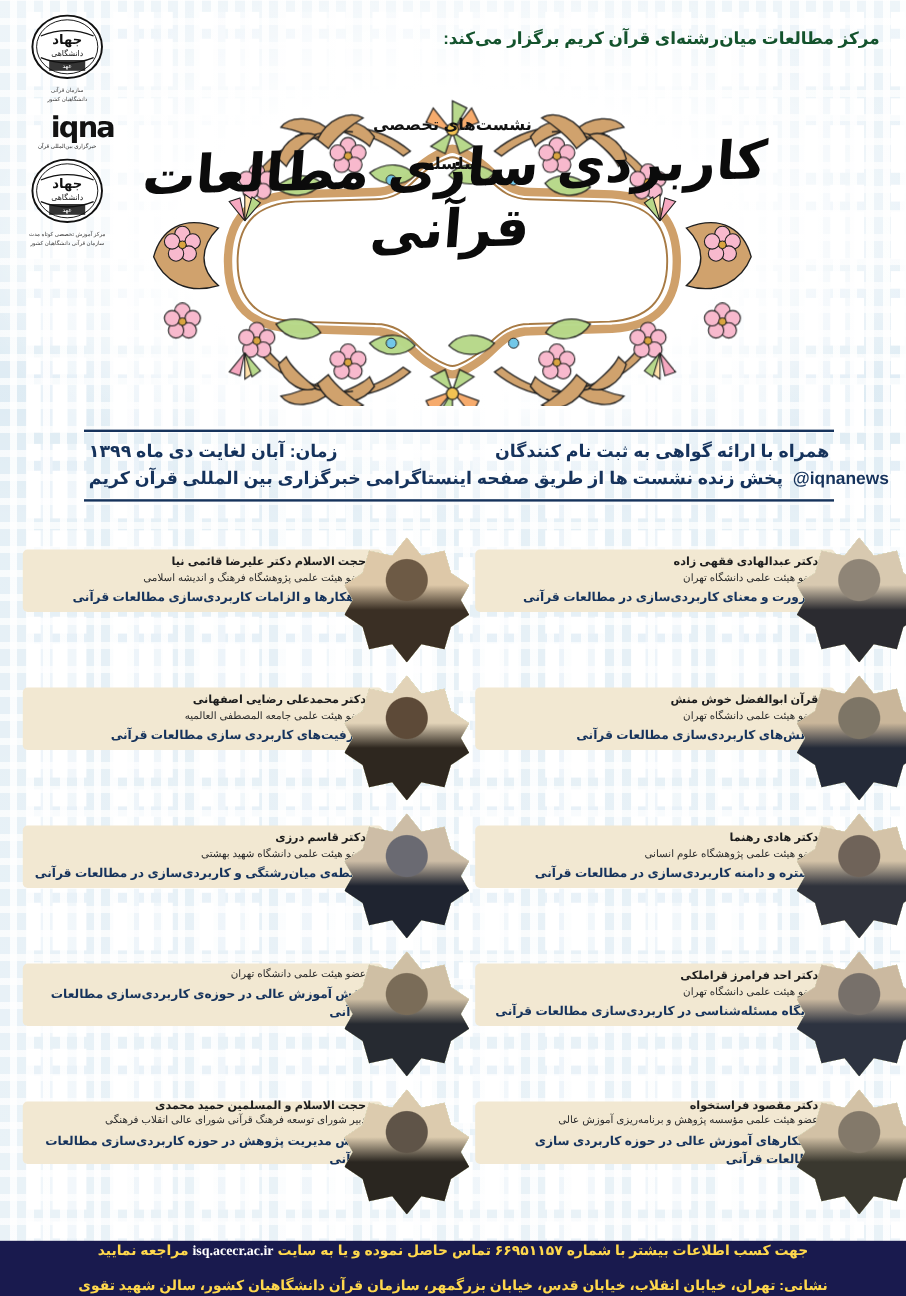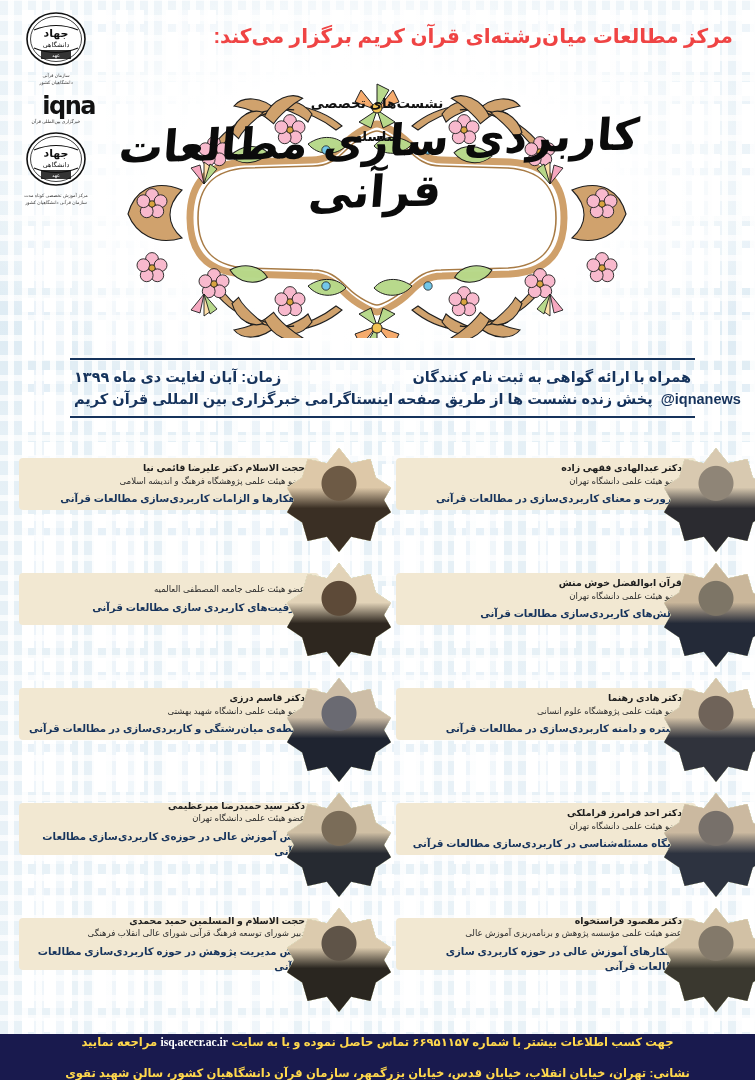--- a/index.html
+++ b/index.html
@@ -43,21 +43,21 @@
   .seal svg{display:block;}
   .logo-cap{font-size:4.6px;line-height:1.55;color:#3a3a3a;margin-top:2px;letter-spacing:.1px;}
   .iqna-wrap{margin:6px auto 2px;width:78px;}
   .iqna-word{font-family:"DejaVu Sans",sans-serif;font-weight:bold;font-size:24px;color:#121212;
      letter-spacing:-1.5px;line-height:.9;direction:ltr;text-align:right;}
   .iqna-sub{font-size:4.6px;color:#2a2a2a;line-height:1.5;margin-top:1px;}
 
   
   .header-line{
     position:absolute;right:22px;top:24px;z-index:7;
-    font-size:20px;font-weight:bold;color:#ef4444;white-space:nowrap;
+    font-size:14px;font-weight:bold;color:#14532d;white-space:nowrap;
     letter-spacing:-.2px;
   }
 
   
   .cartouche{position:absolute;left:112px;top:58px;width:530px;height:280px;z-index:5;}
   .cartouche svg{display:block;}
   .title-text{
     position:absolute;left:0;top:0;width:530px;height:280px;
     display:flex;flex-direction:column;align-items:center;justify-content:center;
     pointer-events:none;
@@ -423,20 +423,21 @@
             <div class="shape s-in"></div>
             <div class="shape photo">
               <div class="im" style="background:radial-gradient(circle at 50% 34%, #8f8577 0 17px, rgba(0,0,0,0) 18px),linear-gradient(to bottom, #d8c9b0 0 38%, #2b2b30 58%, #2b2b30 100%)"></div>
             </div>
           </div>
         </div>
       </div>
       <div class="row" style="direction: ltr;">
         <div class="cell left">
           <div class="card" style="direction: rtl;">
+            <div class="nm">دکتر محمدعلی رضایی اصفهانی</div>
             <div class="af">عضو هیئت علمی جامعه المصطفی العالمیه</div>
             <div class="tp">ظرفیت‌های کاربردی سازی مطالعات قرآنی</div>
           </div>
           <div class="star">
             <div class="shape s-outer"></div>
             <div class="shape s-mid"></div>
             <div class="shape s-gold"></div>
             <div class="shape s-in"></div>
             <div class="shape photo">
               <div class="im" style="background:radial-gradient(circle at 50% 34%, #5d4a38 0 17px, rgba(0,0,0,0) 18px),linear-gradient(to bottom, #e2d3b8 0 38%, #2e271f 58%, #2e271f 100%)"></div>
@@ -490,21 +491,20 @@
             <div class="shape s-in"></div>
             <div class="shape photo">
               <div class="im" style="background:radial-gradient(circle at 50% 34%, #6f6359 0 17px, rgba(0,0,0,0) 18px),linear-gradient(to bottom, #d4c3a8 0 38%, #30333c 58%, #30333c 100%)"></div>
             </div>
           </div>
         </div>
       </div>
       <div class="row" style="direction: ltr;">
         <div class="cell left">
           <div class="card" style="direction: rtl;">
-            <div class="nm">دکتر سید حمیدرضا میرعظیمی</div>
             <div class="af">عضو هیئت علمی دانشگاه تهران</div>
             <div class="tp">نقش آموزش عالی در حوزه‌ی کاربردی‌سازی مطالعات قرآنی</div>
           </div>
           <div class="star">
             <div class="shape s-outer"></div>
             <div class="shape s-mid"></div>
             <div class="shape s-gold"></div>
             <div class="shape s-in"></div>
             <div class="shape photo">
               <div class="im" style="background:radial-gradient(circle at 50% 34%, #7a6c58 0 17px, rgba(0,0,0,0) 18px),linear-gradient(to bottom, #cfbfa4 0 38%, #262a31 58%, #262a31 100%)"></div>

